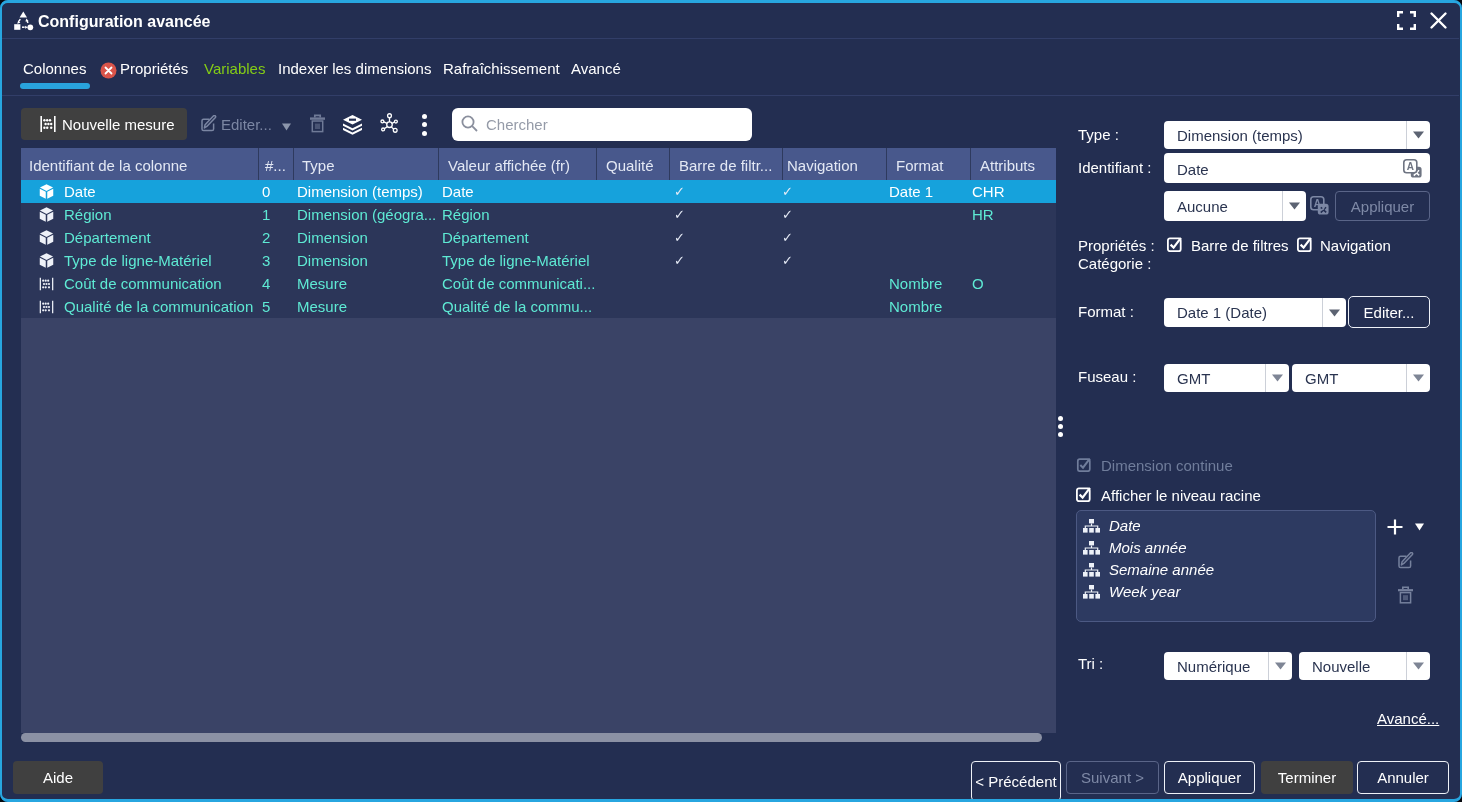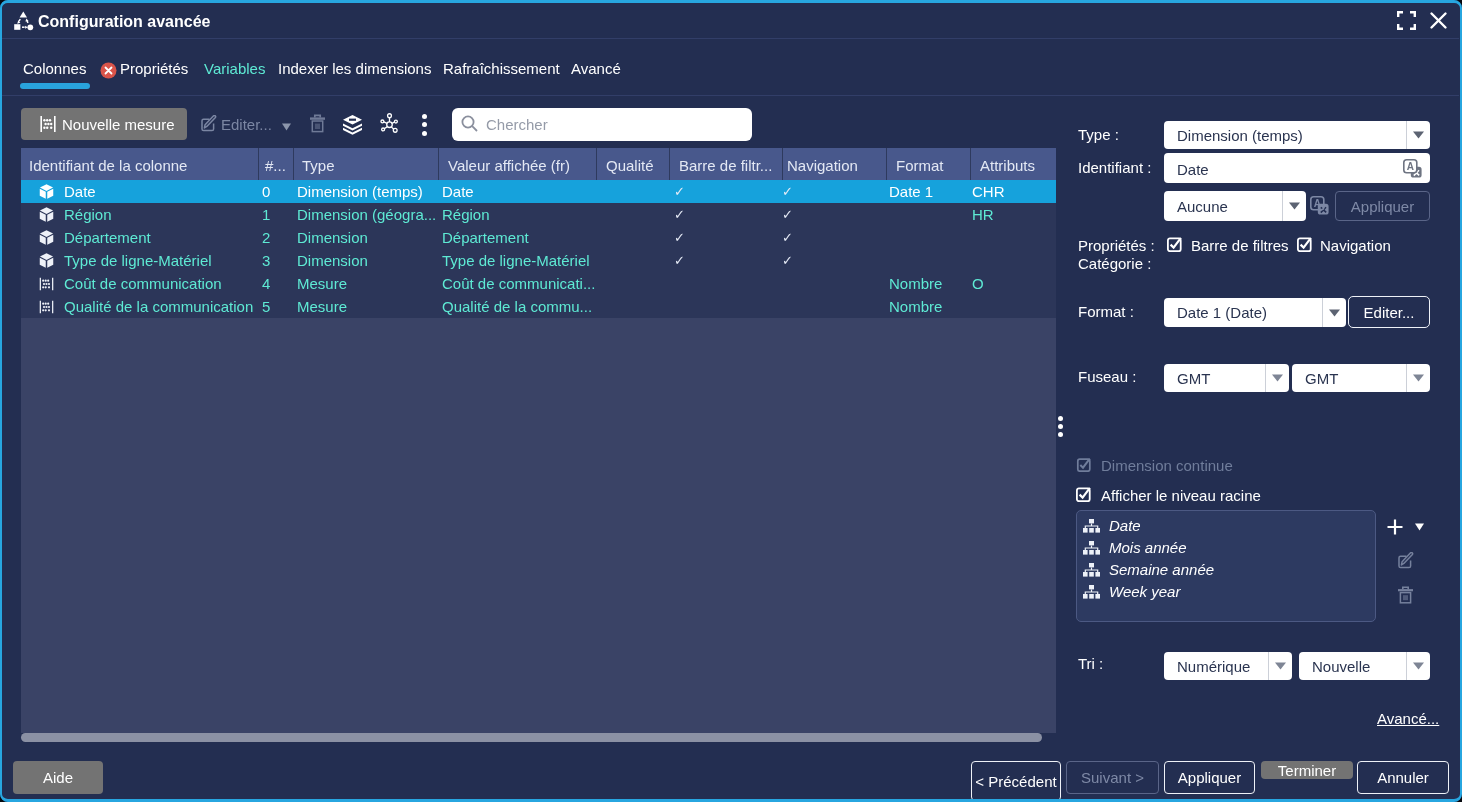--- a/index.html
+++ b/index.html
@@ -8,21 +8,21 @@
 #frame{position:absolute;left:0;top:0;width:1462px;height:802px;border:2px solid #27a6e0;border-top-width:3px;border-bottom-width:3px;border-radius:8px;z-index:50;pointer-events:none;}
 .abs{position:absolute;}
 .lbl{font-weight:normal;color:#fff;font-size:15px;}
 .sel{background:#fff;border-radius:4px;color:#2a3450;font-size:15px;display:flex;align-items:center;}
 .sel .tx{padding-left:13px;flex:1;white-space:nowrap;overflow:hidden;}
 .sel .arr{width:24px;height:100%;display:flex;align-items:center;justify-content:center;border-left:1px solid #ccd0d8;}
 .arr svg{display:block;}
 .btn{border-radius:4px;font-size:15px;display:flex;align-items:center;justify-content:center;color:#fff;}
 .btn.outline{border:1px solid #eef1f7;background:transparent;}
 .btn.disabled{border:1px solid #5a6588;color:#7e89a6;}
-.btn.blue{background:#737373;}
+.btn.blue{background:#404040;}
 .hd{font-size:15px;color:#e3e8f4;}
 .row{position:absolute;left:21px;width:1035px;height:23px;background:#2c3659;}
 .row.on{background:#16a2dc;}
 .cell{position:absolute;top:3px;font-size:15px;color:#5eead4;white-space:nowrap;}
 .row.on .cell{color:#fff;}
 .cub,.aba{position:absolute;left:18px;top:4px;}
 .check{position:absolute;top:4px;font-size:13px;color:#e6ebf6;}
 .hitem{position:relative;height:22px;color:#fff;font-style:italic;font-size:15px;line-height:22px;padding-left:32px;}
 .hitem svg{position:absolute;left:6px;top:4px;}
 </style></head>
@@ -61,21 +61,21 @@
 </svg>
 
 <div class="abs" id="tabsrow" style="left:0;top:39px;width:1459px;height:57px;border-bottom:1px solid #323e68;"></div>
 <div class="abs" style="left:23px;top:60px;font-size:15px;color:#fff;">Colonnes</div>
 <div class="abs" style="left:20px;top:83px;width:70px;height:6px;background:#29a3dc;border-radius:3px;"></div>
 <svg class="abs" style="left:100px;top:62px;" width="17" height="17" viewBox="0 0 17 17">
  <circle cx="8.5" cy="8.5" r="8" fill="#d9544a"></circle>
  <path d="M5.5,5.5 L11.5,11.5 M11.5,5.5 L5.5,11.5" stroke="#fff" stroke-width="1.8" stroke-linecap="round"></path>
 </svg>
 <div class="abs" style="left:120px;top:60px;font-size:15px;color:#fff;">Propriétés</div>
-<div class="abs" style="left:204px;top:60px;font-size:15px;color:#5eead4;">Variables</div>
+<div class="abs" style="left:204px;top:60px;font-size:15px;color:#84cc16;">Variables</div>
 <div class="abs" style="left:278px;top:60px;font-size:15px;color:#fff;">Indexer les dimensions</div>
 <div class="abs" style="left:443px;top:60px;font-size:15px;color:#fff;">Rafraîchissement</div>
 <div class="abs" style="left:571px;top:60px;font-size:15px;color:#fff;">Avancé</div>
 
 <div class="abs btn blue" style="left:21px;top:108px;width:166px;height:32px;justify-content:flex-start;padding-left:18px;">
  <svg width="18" height="16" viewBox="0 0 18 16" style="margin-right:5px;">
   <g stroke="#fff" stroke-width="1.6" fill="none">
    <path d="M2.2,0 V16 M15.8,0 V16"></path>
   </g>
   <g fill="#fff">
@@ -435,18 +435,18 @@
           </svg>
         </div>
 </div>
 
 <div class="abs" style="left:1377px;top:710px;font-size:15px;color:#fff;text-decoration:underline;">Avancé...</div>
 
 <div class="abs btn blue" style="left:13px;top:761px;width:90px;height:33px;">Aide</div>
 <div class="abs btn outline" style="left:971px;top:761px;width:90px;height:40px;">&lt; Précédent</div>
 <div class="abs btn disabled" style="left:1066px;top:761px;width:93px;height:33px;">Suivant &gt;</div>
 <div class="abs btn outline" style="left:1164px;top:761px;width:91px;height:33px;">Appliquer</div>
-<div class="abs btn blue" style="left:1261px;top:761px;width:92px;height:18px;">Terminer</div>
+<div class="abs btn blue" style="left:1261px;top:761px;width:92px;height:33px;">Terminer</div>
 <div class="abs btn outline" style="left:1357px;top:761px;width:92px;height:33px;">Annuler</div>
 
 <div id="frame"></div>
 </div>
 </div>
 
 </body></html>

